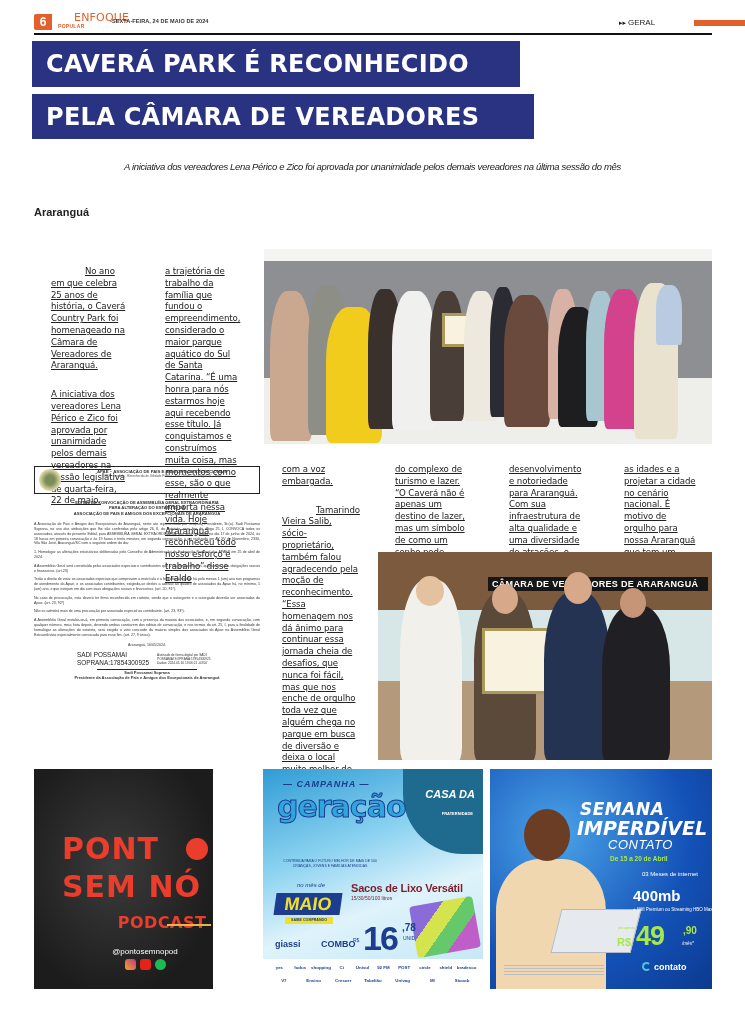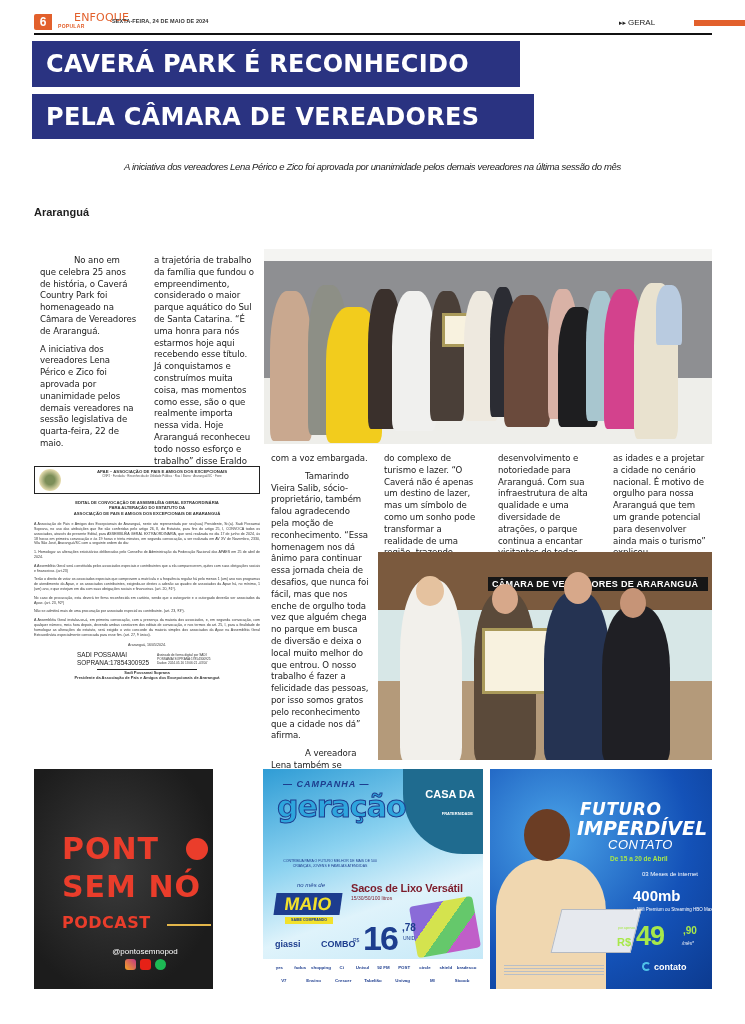--- a/index.html
+++ b/index.html
@@ -20,21 +20,21 @@
   
   .title-bar { position: absolute; left: 32px; background: #2a3381; color: #fff; font-weight: bold; font-family: "DejaVu Sans", sans-serif; font-size: 24px; letter-spacing: 0.3px; padding-left: 14px; display: flex; align-items: center; }
   .tb1 { top: 41px; width: 488px; height: 46px; }
   .tb2 { top: 94px; width: 502px; height: 45px; }
 
   .subtitle { position: absolute; left: 0; width: 745px; top: 161px; text-align: center; font-style: italic; font-size: 9.5px; color: #222; font-family: "Liberation Sans Narrow", "Liberation Sans", sans-serif; letter-spacing: -0.35px; }
   .city { position: absolute; left: 34px; top: 206px; font-weight: bold; font-size: 11px; color: #1f1f1f; }
 
   
   .col { position: absolute; font-family: "DejaVu Sans", sans-serif; font-size: 8.6px; line-height: 11.8px; color: #222; letter-spacing: -0.1px; }
-  .col p { margin: 6px; }
+  .col p { margin: 17px; text-decoration: underline; }
   .col .ind { text-indent: 34px; }
   .c1 { left: 34px; top: 249px; width: 110px; }
   .c2 { left: 148px; top: 249px; width: 112px; }
   .c3 { left: 265px; top: 447px; width: 110px; }
   .c4 { left: 378px; top: 447px; width: 110px; }
   .c5 { left: 492px; top: 447px; width: 110px; }
   .c6 { left: 607px; top: 447px; width: 108px; }
 
   
   .photo { position: absolute; overflow: hidden; }
@@ -62,33 +62,33 @@
 
   
   .ad { position: absolute; top: 769px; height: 220px; overflow: hidden; }
   .ad1 { left: 34px; width: 179px; background: radial-gradient(ellipse at 45% 45%, #3b3b3b, #1c1c1c 75%); }
   .ad2 { left: 263px; width: 220px; background: linear-gradient(160deg, #2f9cd5 0%, #8bd2f0 35%, #dff3fb 60%, #bde5f6 100%); }
   .ad3 { left: 490px; width: 222px; background: radial-gradient(ellipse at 30% 30%, #4aa3e8, #1452b8 60%, #0c3a8f 100%); }
 
   .pod-title { position: absolute; left: 28px; width: 200px; color: #ea3d2b; font-weight: bold; font-family: "DejaVu Sans", sans-serif; letter-spacing: 1px; }
   .pod1 { top: 62px; font-size: 30px; }
   .pod2 { top: 100px; font-size: 30px; }
-  .pod3 { top: 144px; font-size: 16px; letter-spacing: 0.5px; }
+  .pod3 { top: 144px; font-size: 16px; letter-spacing: 0.5px; text-align: center; }
   .pod-line { position: absolute; left: 133px; top: 155px; width: 44px; height: 2px; background: #e3b64a; }
   .pod-dot { position: absolute; left: 183px; top: 150px; width: 10px; height: 10px; border-radius: 50%; background: #ea3d2b; }
   .pod-dot-o { position: absolute; left: 152px; top: 69px; width: 22px; height: 22px; border-radius: 50%; background: #ea3d2b; }
   .pod-handle { position: absolute; left: 0; top: 178px; width: 222px; text-align: center; color: #fff; font-size: 8px; }
   .pod-icons { position: absolute; left: 91px; top: 190px; display: flex; gap: 4px; }
   .pod-icons span { width: 11px; height: 11px; border-radius: 3px; display: inline-block; }
 
   .gs-camp { position: absolute; left: 20px; top: 10px; color: #1d3d8e; font-size: 9px; font-style: italic; letter-spacing: 1px; font-weight: bold; }
   .gs-ger { position: absolute; left: 14px; top: 20px; color: #2ea5dd; font-size: 30px; font-weight: bold; font-family: "DejaVu Sans", sans-serif; -webkit-text-stroke: 1px #1d3d8e; letter-spacing: -1px; }
   .gs-sol { position: absolute; left: 28px; top: 48px; color: #f5a623; font-size: 30px; font-weight: bold; font-family: "DejaVu Sans", sans-serif; -webkit-text-stroke: 1px #b55b10; letter-spacing: -1px; }
   .gs-casa-bg { position: absolute; right: -10px; top: -10px; width: 90px; height: 95px; background: #1f6b8f; border-radius: 0 0 0 60px; }
-  .gs-casa { position: absolute; right: 8px; top: 20px; color: #fff; font-size: 11px; font-weight: bold; text-align: center; line-height: 11px; }
+  .gs-casa { position: absolute; right: 8px; top: 20px; color: #fff; font-size: 11px; font-weight: bold; text-align: center; line-height: 11px; font-style: italic; }
   .gs-casa-sub { position: absolute; right: 10px; top: 42px; color: #fff; font-size: 4px; font-weight: bold; }
   .gs-body { position: absolute; left: 12px; top: 90px; width: 110px; font-size: 3.5px; line-height: 4.5px; color: #1d3d8e; text-align: center; }
   .gs-mes { position: absolute; left: 34px; top: 113px; font-size: 6px; color: #1d3d8e; font-style: italic; }
   .gs-maio { position: absolute; left: 12px; top: 124px; width: 66px; height: 22px; background: #1d3d8e; color: #f2e12c; font-size: 18px; font-weight: bold; text-align: center; line-height: 22px; transform: skewX(-8deg); }
   .gs-maio-sub { position: absolute; left: 22px; top: 148px; width: 48px; height: 7px; background: #f2e12c; font-size: 3.6px; text-align: center; line-height: 7px; color: #1d3d8e; font-weight: bold; }
   .gs-sacos { position: absolute; left: 88px; top: 113px; color: #7c1b2a; font-size: 11px; font-weight: bold; letter-spacing: -0.2px; }
   .gs-sacos-sub { position: absolute; left: 88px; top: 126px; color: #7c1b2a; font-size: 5px; }
   .gs-price-rs { position: absolute; left: 90px; top: 168px; font-size: 5px; color: #1d3d8e; }
   .gs-price { position: absolute; left: 100px; top: 150px; font-size: 34px; color: #1d3d8e; font-weight: bold; letter-spacing: -2px; }
   .gs-cents { position: absolute; left: 139px; top: 153px; font-size: 10px; color: #1d3d8e; font-weight: bold; }
@@ -280,21 +280,21 @@
     <span>Sicoob</span>
   </div>
 </div>
 
 <div class="ad ad3">
   <div class="ct-person">
     <div class="ct-body"></div>
     <div class="ct-face"></div>
     <div class="ct-laptop"></div>
   </div>
-  <div class="ct-semana">FUTURO</div>
+  <div class="ct-semana">SEMANA</div>
   <div class="ct-imp">IMPERDÍVEL</div>
   <div class="ct-contato">CONTATO</div>
   <div class="ct-date">De 15 a 20 de Abril</div>
   <div class="ct-meses">03 Meses de internet</div>
   <div class="ct-mb">400mb</div>
   <div class="ct-plus">+ Wifi Premium ou Streaming HBO Max</div>
   <div class="ct-por" style="width:18px">por apenas</div>
   <div class="ct-rs">R$</div>
   <div class="ct-price">49</div>
   <div class="ct-cents">,90</div>

